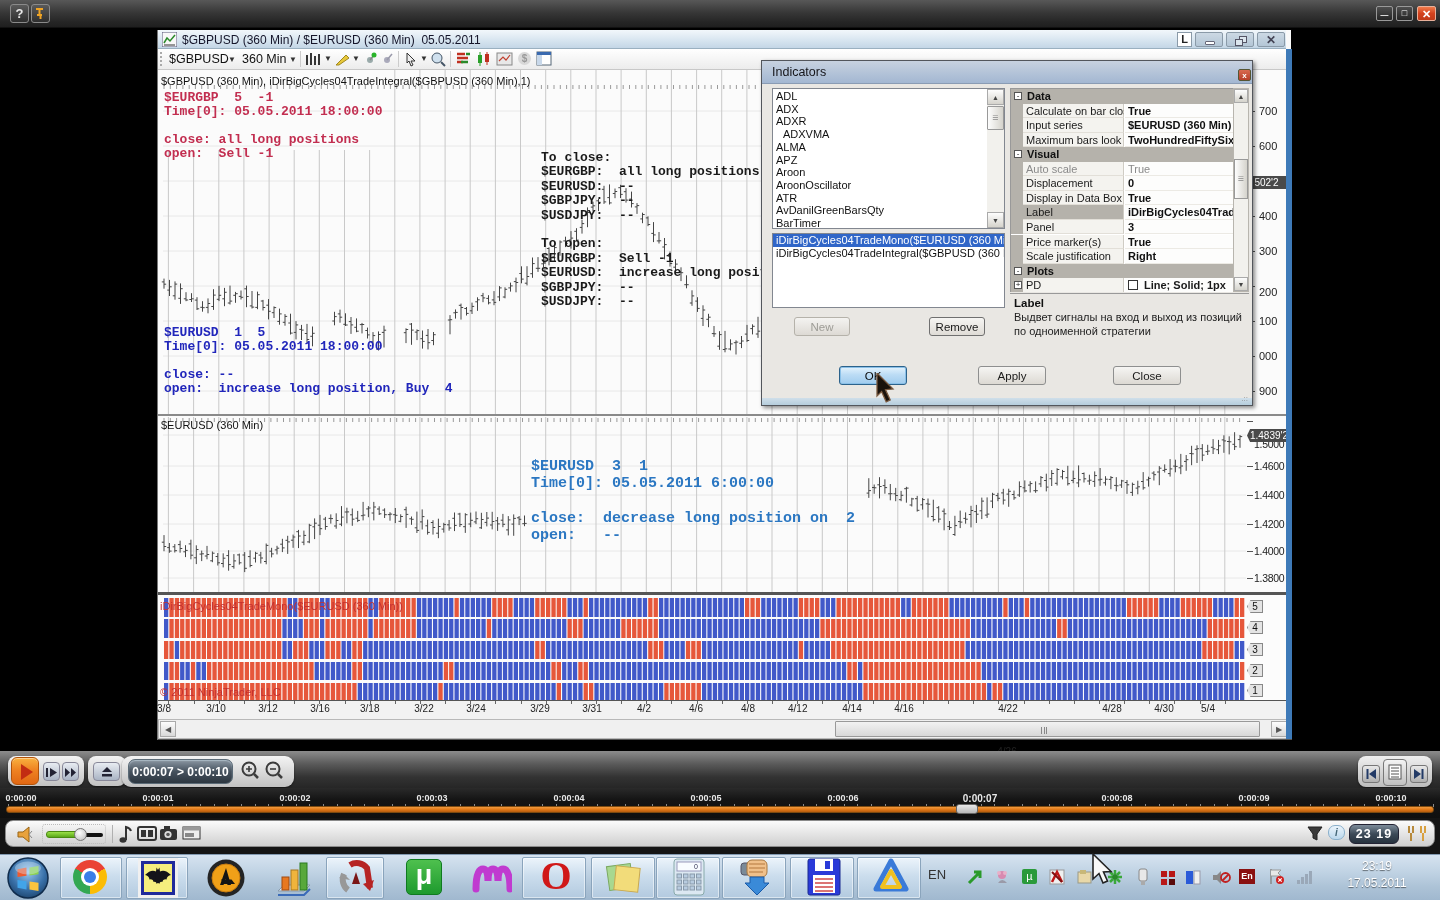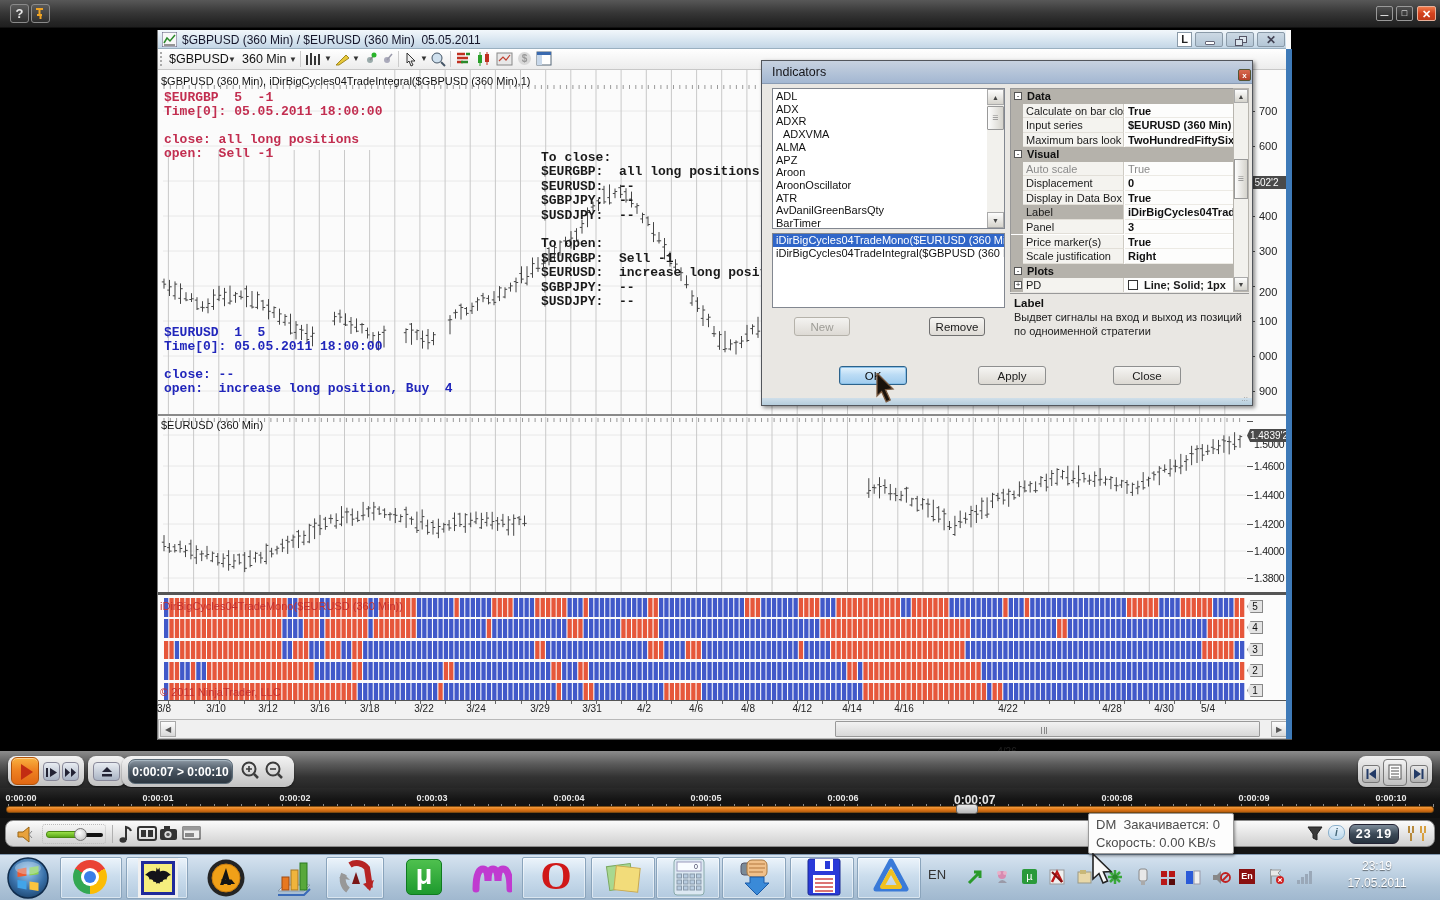--- a/index.html
+++ b/index.html
@@ -1859,20 +1859,25 @@
       <div class="abs" style="left:1101px;top:256px;font-size:11px;color:#222;">200</div>
       <div class="abs" style="left:1089px;top:291px;width:8px;height:1px;background:#555;"></div>
       <div class="abs" style="left:1101px;top:285px;font-size:11px;color:#222;">100</div>
       <div class="abs" style="left:1089px;top:326px;width:8px;height:1px;background:#555;"></div>
       <div class="abs" style="left:1101px;top:320px;font-size:11px;color:#222;">000</div>
       <div class="abs" style="left:1089px;top:361px;width:8px;height:1px;background:#555;"></div>
       <div class="abs" style="left:1101px;top:355px;font-size:11px;color:#222;">900</div>
       <div class="abs" style="left:1089px;top:146px;width:39px;height:13px;background:#4a4a4a;color:#fff;
   font-size:10px;text-align:center;line-height:13px;clip-path:polygon(0 50%,8% 0,100% 0,100% 100%,8% 100%);">502'2</div>
   <div class="abs" style="left:3px;top:389px;font-size:11px;color:#111;">$EURUSD (360 Min)</div>
+  <div class="abs mono" style="left:373px;top:428px;font-size:15px;line-height:17.3px;color:#2b77c2;">$EURUSD  3  1
+Time[0]: 05.05.2011 6:00:00
+
+close:  decrease long position on  2
+open:   --</div>
 <div class="abs" style="left:1089px;top:391px;width:6px;height:1px;background:#555;"></div>
       <div class="abs" style="left:1096px;top:408px;font-size:10.5px;letter-spacing:-0.3px;color:#222;">1.5000</div>
       <div class="abs" style="left:1089px;top:436px;width:6px;height:1px;background:#555;"></div>
       <div class="abs" style="left:1096px;top:430px;font-size:10.5px;letter-spacing:-0.3px;color:#222;">1.4600</div>
       <div class="abs" style="left:1089px;top:465px;width:6px;height:1px;background:#555;"></div>
       <div class="abs" style="left:1096px;top:459px;font-size:10.5px;letter-spacing:-0.3px;color:#222;">1.4400</div>
       <div class="abs" style="left:1089px;top:494px;width:6px;height:1px;background:#555;"></div>
       <div class="abs" style="left:1096px;top:488px;font-size:10.5px;letter-spacing:-0.3px;color:#222;">1.4200</div>
       <div class="abs" style="left:1089px;top:521px;width:6px;height:1px;background:#555;"></div>
       <div class="abs" style="left:1096px;top:515px;font-size:10.5px;letter-spacing:-0.3px;color:#222;">1.4000</div>
@@ -1898,21 +1903,21 @@
         <div class="abs" style="left:98px;top:2px;width:24px;text-align:center;font-size:10px;color:#222;">3/12</div>
         <div class="abs" style="left:150px;top:2px;width:24px;text-align:center;font-size:10px;color:#222;">3/16</div>
         <div class="abs" style="left:202px;top:2px;width:24px;text-align:left;font-size:10px;color:#222;">3/18</div>
         <div class="abs" style="left:254px;top:2px;width:24px;text-align:center;font-size:10px;color:#222;">3/22</div>
         <div class="abs" style="left:306px;top:2px;width:24px;text-align:center;font-size:10px;color:#222;">3/24</div>
         <div class="abs" style="left:370px;top:2px;width:24px;text-align:center;font-size:10px;color:#222;">3/29</div>
         <div class="abs" style="left:422px;top:2px;width:24px;text-align:center;font-size:10px;color:#222;">3/31</div>
         <div class="abs" style="left:474px;top:2px;width:24px;text-align:center;font-size:10px;color:#222;">4/2</div>
         <div class="abs" style="left:526px;top:2px;width:24px;text-align:center;font-size:10px;color:#222;">4/6</div>
         <div class="abs" style="left:578px;top:2px;width:24px;text-align:center;font-size:10px;color:#222;">4/8</div>
-        <div class="abs" style="left:630px;top:2px;width:24px;text-align:right;font-size:10px;color:#222;">4/12</div>
+        <div class="abs" style="left:630px;top:2px;width:24px;text-align:left;font-size:10px;color:#222;">4/12</div>
         <div class="abs" style="left:682px;top:2px;width:24px;text-align:center;font-size:10px;color:#222;">4/14</div>
         <div class="abs" style="left:734px;top:2px;width:24px;text-align:center;font-size:10px;color:#222;">4/16</div>
         <div class="abs" style="left:786px;top:20px;width:24px;text-align:center;font-size:12px;color:#222;">4/20</div>
         <div class="abs" style="left:838px;top:2px;width:24px;text-align:center;font-size:10px;color:#222;">4/22</div>
         <div class="abs" style="left:837px;top:2px;width:24px;text-align:center;font-size:10px;color:#222;margin-top:43px;">4/26</div>
         <div class="abs" style="left:942px;top:2px;width:24px;text-align:center;font-size:10px;color:#222;">4/28</div>
         <div class="abs" style="left:994px;top:2px;width:24px;text-align:center;font-size:10px;color:#222;">4/30</div>
         <div class="abs" style="left:1038px;top:2px;width:24px;text-align:center;font-size:10px;color:#222;">5/4</div>
         <div class="abs" style="left:10.4px;top:0;width:1px;height:3px;background:#666;"></div>
         <div class="abs" style="left:35.6px;top:0;width:1px;height:3px;background:#666;"></div>
@@ -2154,21 +2159,21 @@
         </svg></div>
 </div>
 <div class="abs" style="left:0;top:788px;width:1440px;height:30px;background:linear-gradient(#2a2a2a,#141414 40%,#0f0f0f);">
       <div class="abs" style="left:-5px;top:5px;width:52px;text-align:center;color:#e8e8e8;font-size:9px;font-weight:bold;">0:00:00</div>
       <div class="abs" style="left:132px;top:5px;width:52px;text-align:center;color:#e8e8e8;font-size:9px;font-weight:bold;">0:00:01</div>
       <div class="abs" style="left:269px;top:5px;width:52px;text-align:center;color:#e8e8e8;font-size:9px;font-weight:bold;">0:00:02</div>
       <div class="abs" style="left:406px;top:5px;width:52px;text-align:center;color:#e8e8e8;font-size:9px;font-weight:bold;">0:00:03</div>
       <div class="abs" style="left:543px;top:5px;width:52px;text-align:center;color:#e8e8e8;font-size:9px;font-weight:bold;">0:00:04</div>
       <div class="abs" style="left:680px;top:5px;width:52px;text-align:center;color:#e8e8e8;font-size:9px;font-weight:bold;">0:00:05</div>
       <div class="abs" style="left:817px;top:5px;width:52px;text-align:center;color:#e8e8e8;font-size:9px;font-weight:bold;">0:00:06</div>
-      <div class="abs" style="left:954px;top:5px;width:52px;text-align:left;color:#e8e8e8;font-size:12px;font-weight:bold;">0:00:07</div>
+      <div class="abs" style="left:954px;top:5px;width:52px;text-align:center;color:#e8e8e8;font-size:10px;font-weight:bold;">0:00:07</div>
       <div class="abs" style="left:1091px;top:5px;width:52px;text-align:center;color:#e8e8e8;font-size:9px;font-weight:bold;">0:00:08</div>
       <div class="abs" style="left:1228px;top:5px;width:52px;text-align:center;color:#e8e8e8;font-size:9px;font-weight:bold;">0:00:09</div>
       <div class="abs" style="left:1365px;top:5px;width:52px;text-align:center;color:#e8e8e8;font-size:9px;font-weight:bold;">0:00:10</div>
       <div class="abs" style="left:8.0px;top:16px;width:1px;height:5px;background:#8a8a8a;"></div>
       <div class="abs" style="left:21.7px;top:16px;width:1px;height:3px;background:#8a8a8a;"></div>
       <div class="abs" style="left:35.4px;top:16px;width:1px;height:3px;background:#8a8a8a;"></div>
       <div class="abs" style="left:49.1px;top:16px;width:1px;height:3px;background:#8a8a8a;"></div>
       <div class="abs" style="left:62.8px;top:16px;width:1px;height:3px;background:#8a8a8a;"></div>
       <div class="abs" style="left:76.5px;top:16px;width:1px;height:5px;background:#8a8a8a;"></div>
       <div class="abs" style="left:90.2px;top:16px;width:1px;height:3px;background:#8a8a8a;"></div>
@@ -2315,25 +2320,20 @@
       border:1px solid #8ab0cc;color:#467;font-size:10px;font-weight:bold;font-style:italic;text-align:center;line-height:14px;">i</div>
     <div class="abs" style="left:1343px;top:3px;width:50px;height:20px;border-radius:6px;background:linear-gradient(#7d8c9a,#3c4a58 50%,#26323e);
       border:1px solid #223;color:#fff;font-size:12.5px;font-weight:bold;text-align:center;line-height:19px;letter-spacing:1px;">23 19</div>
     <svg class="abs" style="left:1399px;top:3px;" width="26" height="20">
       <path d="M4 2 v7 M8 2 v7 M6 9 v8" stroke="#b78a3c" stroke-width="2" fill="none"></path>
       <path d="M16 2 v7 M20 2 v7 M18 9 v8" stroke="#d8a040" stroke-width="2" fill="none"></path>
         </svg>
   </div>
 </div>
 
-<div class="abs" style="left:1088px;top:813px;width:146px;height:41px;background:#fdfdfd;border:1px solid #9a9a9a;
-  border-radius:2px;box-shadow:1px 2px 3px rgba(0,0,0,.4);z-index:30;color:#4c4c4c;font-size:13px;">
-  <div class="abs" style="left:7px;top:3px;">DM&nbsp; Закачивается: 0</div>
-  <div class="abs" style="left:7px;top:21px;">Скорость: 0.00 KB/s</div>
-</div>
 
 <div class="abs" style="left:0;top:854px;width:1440px;height:46px;
   background:linear-gradient(#d6e3f0,#bfd2e3 40%,#adc3d7 70%,#a0b8cf);border-top:1px solid #8299b0;">
 <div class="abs" style="left:60px;top:2px;width:62px;height:42px;background:linear-gradient(#ecf4fb,#cbdded 45%,#b3cadf);border:1px solid #8aa4bc;box-shadow:inset 0 0 0 1px rgba(255,255,255,.5);border-radius:2px;"></div>
       <div class="abs" style="left:126px;top:2px;width:62px;height:42px;background:linear-gradient(#ecf4fb,#cbdded 45%,#b3cadf);border:1px solid #8aa4bc;box-shadow:inset 0 0 0 1px rgba(255,255,255,.5);border-radius:2px;"></div>
       <div class="abs" style="left:326px;top:2px;width:58px;height:42px;background:linear-gradient(#ecf4fb,#cbdded 45%,#b3cadf);border:1px solid #8aa4bc;box-shadow:inset 0 0 0 1px rgba(255,255,255,.5);border-radius:2px;"></div>
       <div class="abs" style="left:522px;top:2px;width:64px;height:42px;background:linear-gradient(#ecf4fb,#cbdded 45%,#b3cadf);border:1px solid #8aa4bc;box-shadow:inset 0 0 0 1px rgba(255,255,255,.5);border-radius:2px;"></div>
       <div class="abs" style="left:591px;top:2px;width:64px;height:42px;background:linear-gradient(#ecf4fb,#cbdded 45%,#b3cadf);border:1px solid #8aa4bc;box-shadow:inset 0 0 0 1px rgba(255,255,255,.5);border-radius:2px;"></div>
       <div class="abs" style="left:656px;top:2px;width:64px;height:42px;background:linear-gradient(#ecf4fb,#cbdded 45%,#b3cadf);border:1px solid #8aa4bc;box-shadow:inset 0 0 0 1px rgba(255,255,255,.5);border-radius:2px;"></div>
       <div class="abs" style="left:722px;top:2px;width:64px;height:42px;background:linear-gradient(#ecf4fb,#cbdded 45%,#b3cadf);border:1px solid #8aa4bc;box-shadow:inset 0 0 0 1px rgba(255,255,255,.5);border-radius:2px;"></div>

